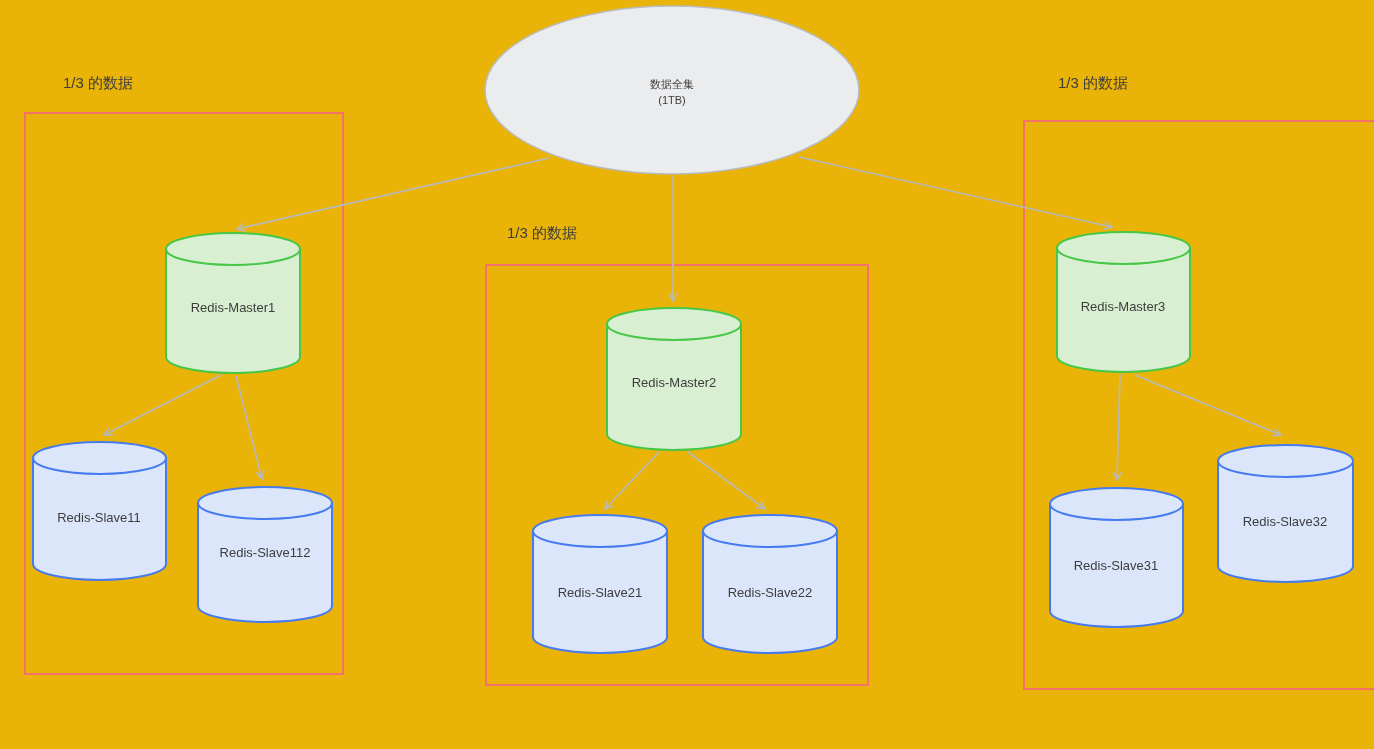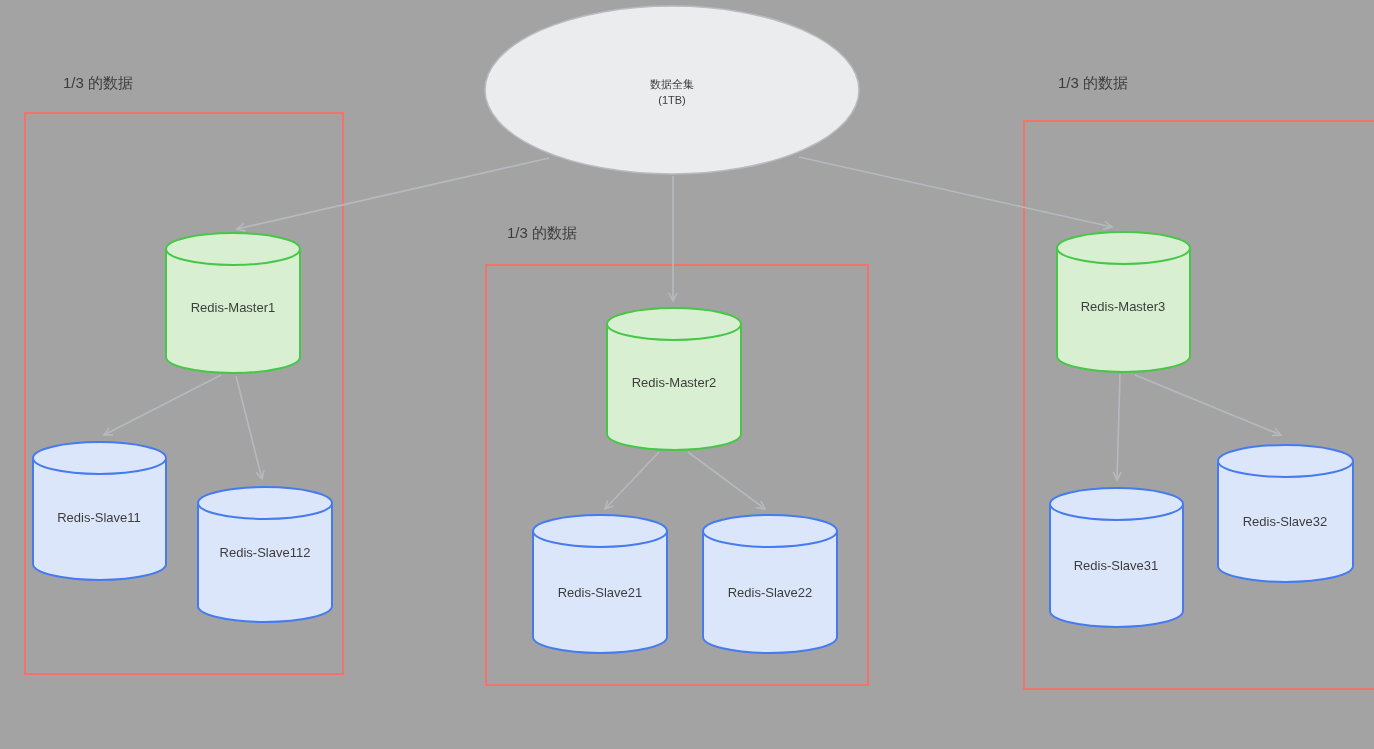--- a/index.html
+++ b/index.html
@@ -1,16 +1,16 @@
 <!DOCTYPE html>
 <html><head>
 <meta charset="utf-8">
 <style>
   html, body { margin: 0; padding: 0; background: #ffffff; }
-  .stage { position: relative; width: 1374px; height: 749px; background: #a3a3a3; overflow: hidden; }
+  .stage { position: relative; width: 1374px; height: 749px; background: #eab308; overflow: hidden; }
   svg text { font-family: "Liberation Sans", "DejaVu Sans", sans-serif; fill: #3d3d3d; }
   .group-box { fill: none; stroke: #f5716c; stroke-width: 2; }
   .edge { fill: none; stroke: #b6b9be; stroke-width: 1.6; }
   .master-shape { fill: #d8f0d1; stroke: #47c747; stroke-width: 2; stroke-linejoin: round; }
   .slave-shape { fill: #dce6fa; stroke: #467bf0; stroke-width: 2; stroke-linejoin: round; }
   .dataset-shape { fill: #ebecee; stroke: #b8bbc1; stroke-width: 1.5; }
   .node-label { font-size: 13px; text-anchor: middle; }
   .dataset-label { font-size: 11px; text-anchor: middle; }
   .shard-label { font-size: 15px; }
 </style>

